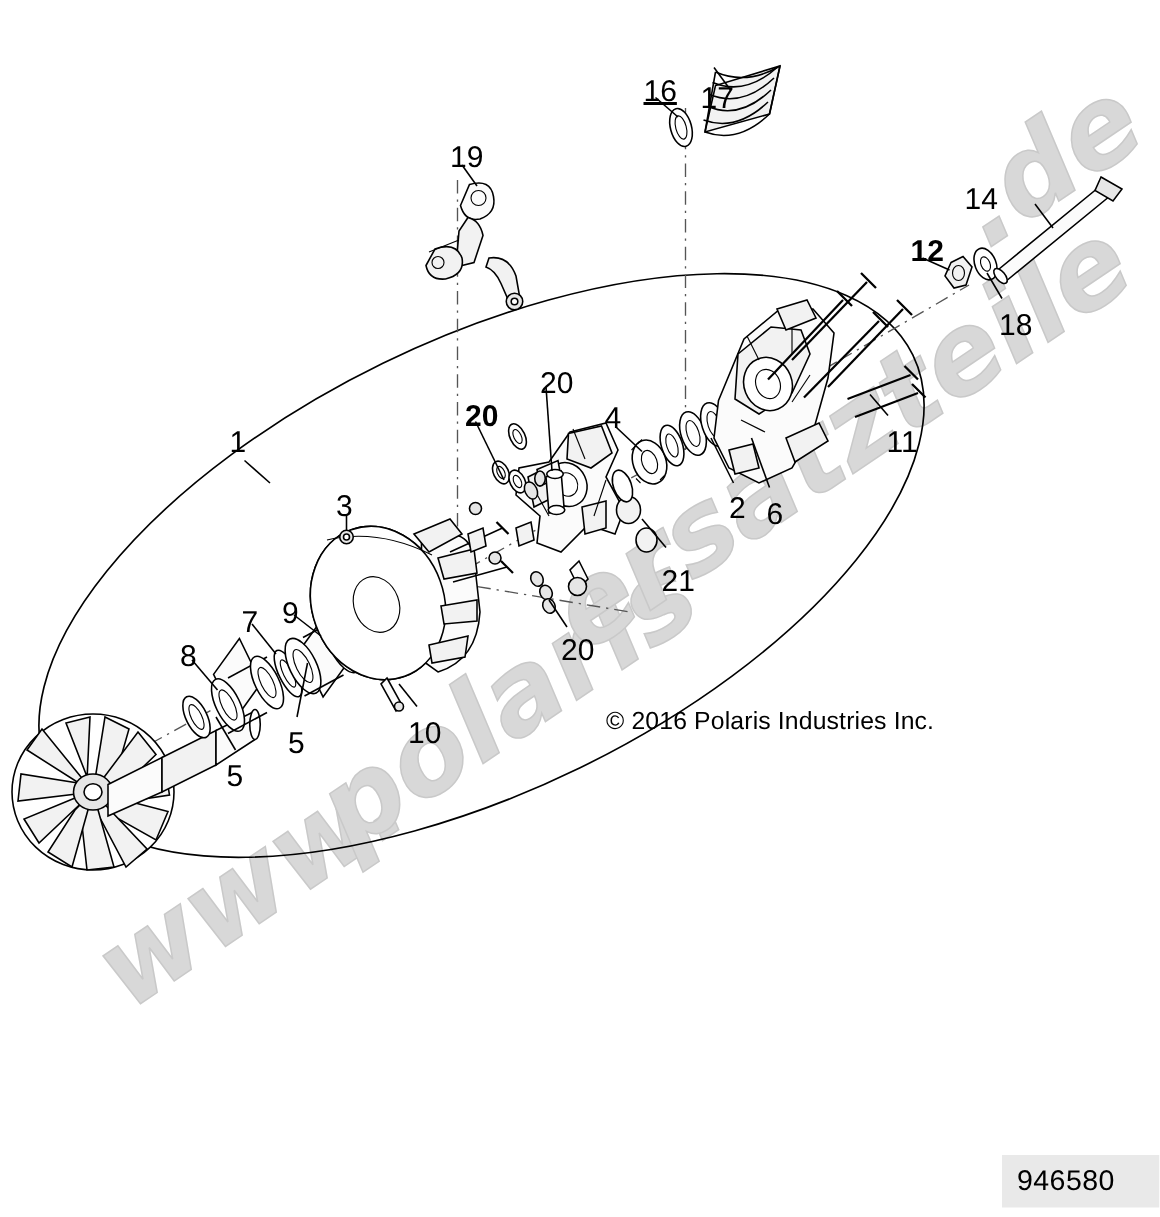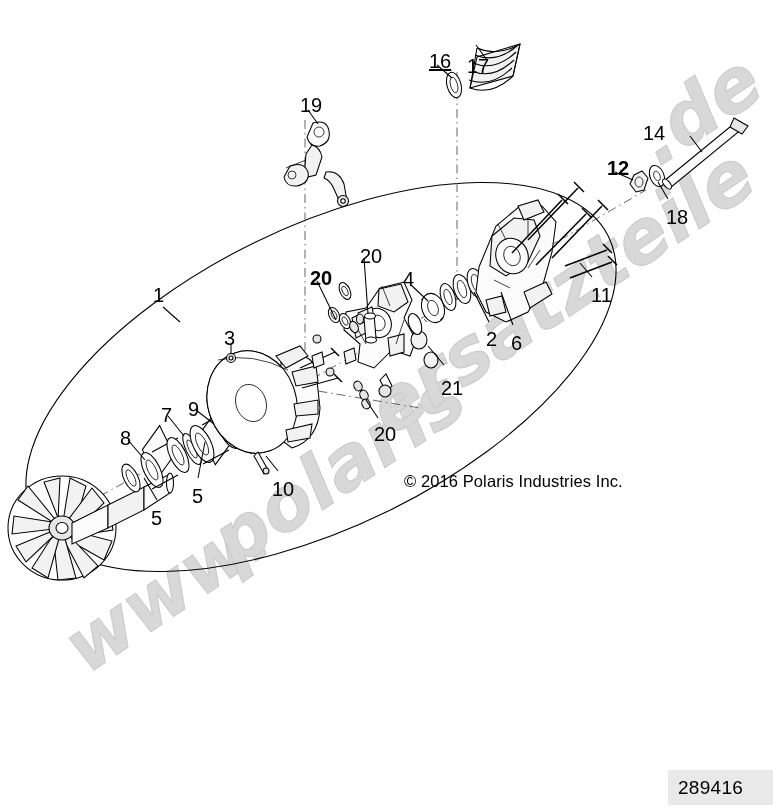--- a/index.html
+++ b/index.html
@@ -335,15 +335,15 @@
   <div class="callout" style="left:429px;top:51px;text-decoration:underline;">16</div>
   <div class="callout" style="left:467px;top:31px;margin-top:25px;">17</div>
   <div class="callout" style="left:374px;top:424px;">20</div>
   <div class="callout" style="left:360px;top:246px;">20</div>
   <div class="callout" style="left:310px;top:268px;font-weight:bold;">20</div>
   <div class="callout" style="left:441px;top:378px;">21</div>
 
   <div id="copyright">© 2016 Polaris Industries Inc.</div>
 
   <div id="partnum-box"></div>
-  <div id="partnum-text">289416</div>
+  <div id="partnum-text">946580</div>
 
 </div>
 
 </body></html>

